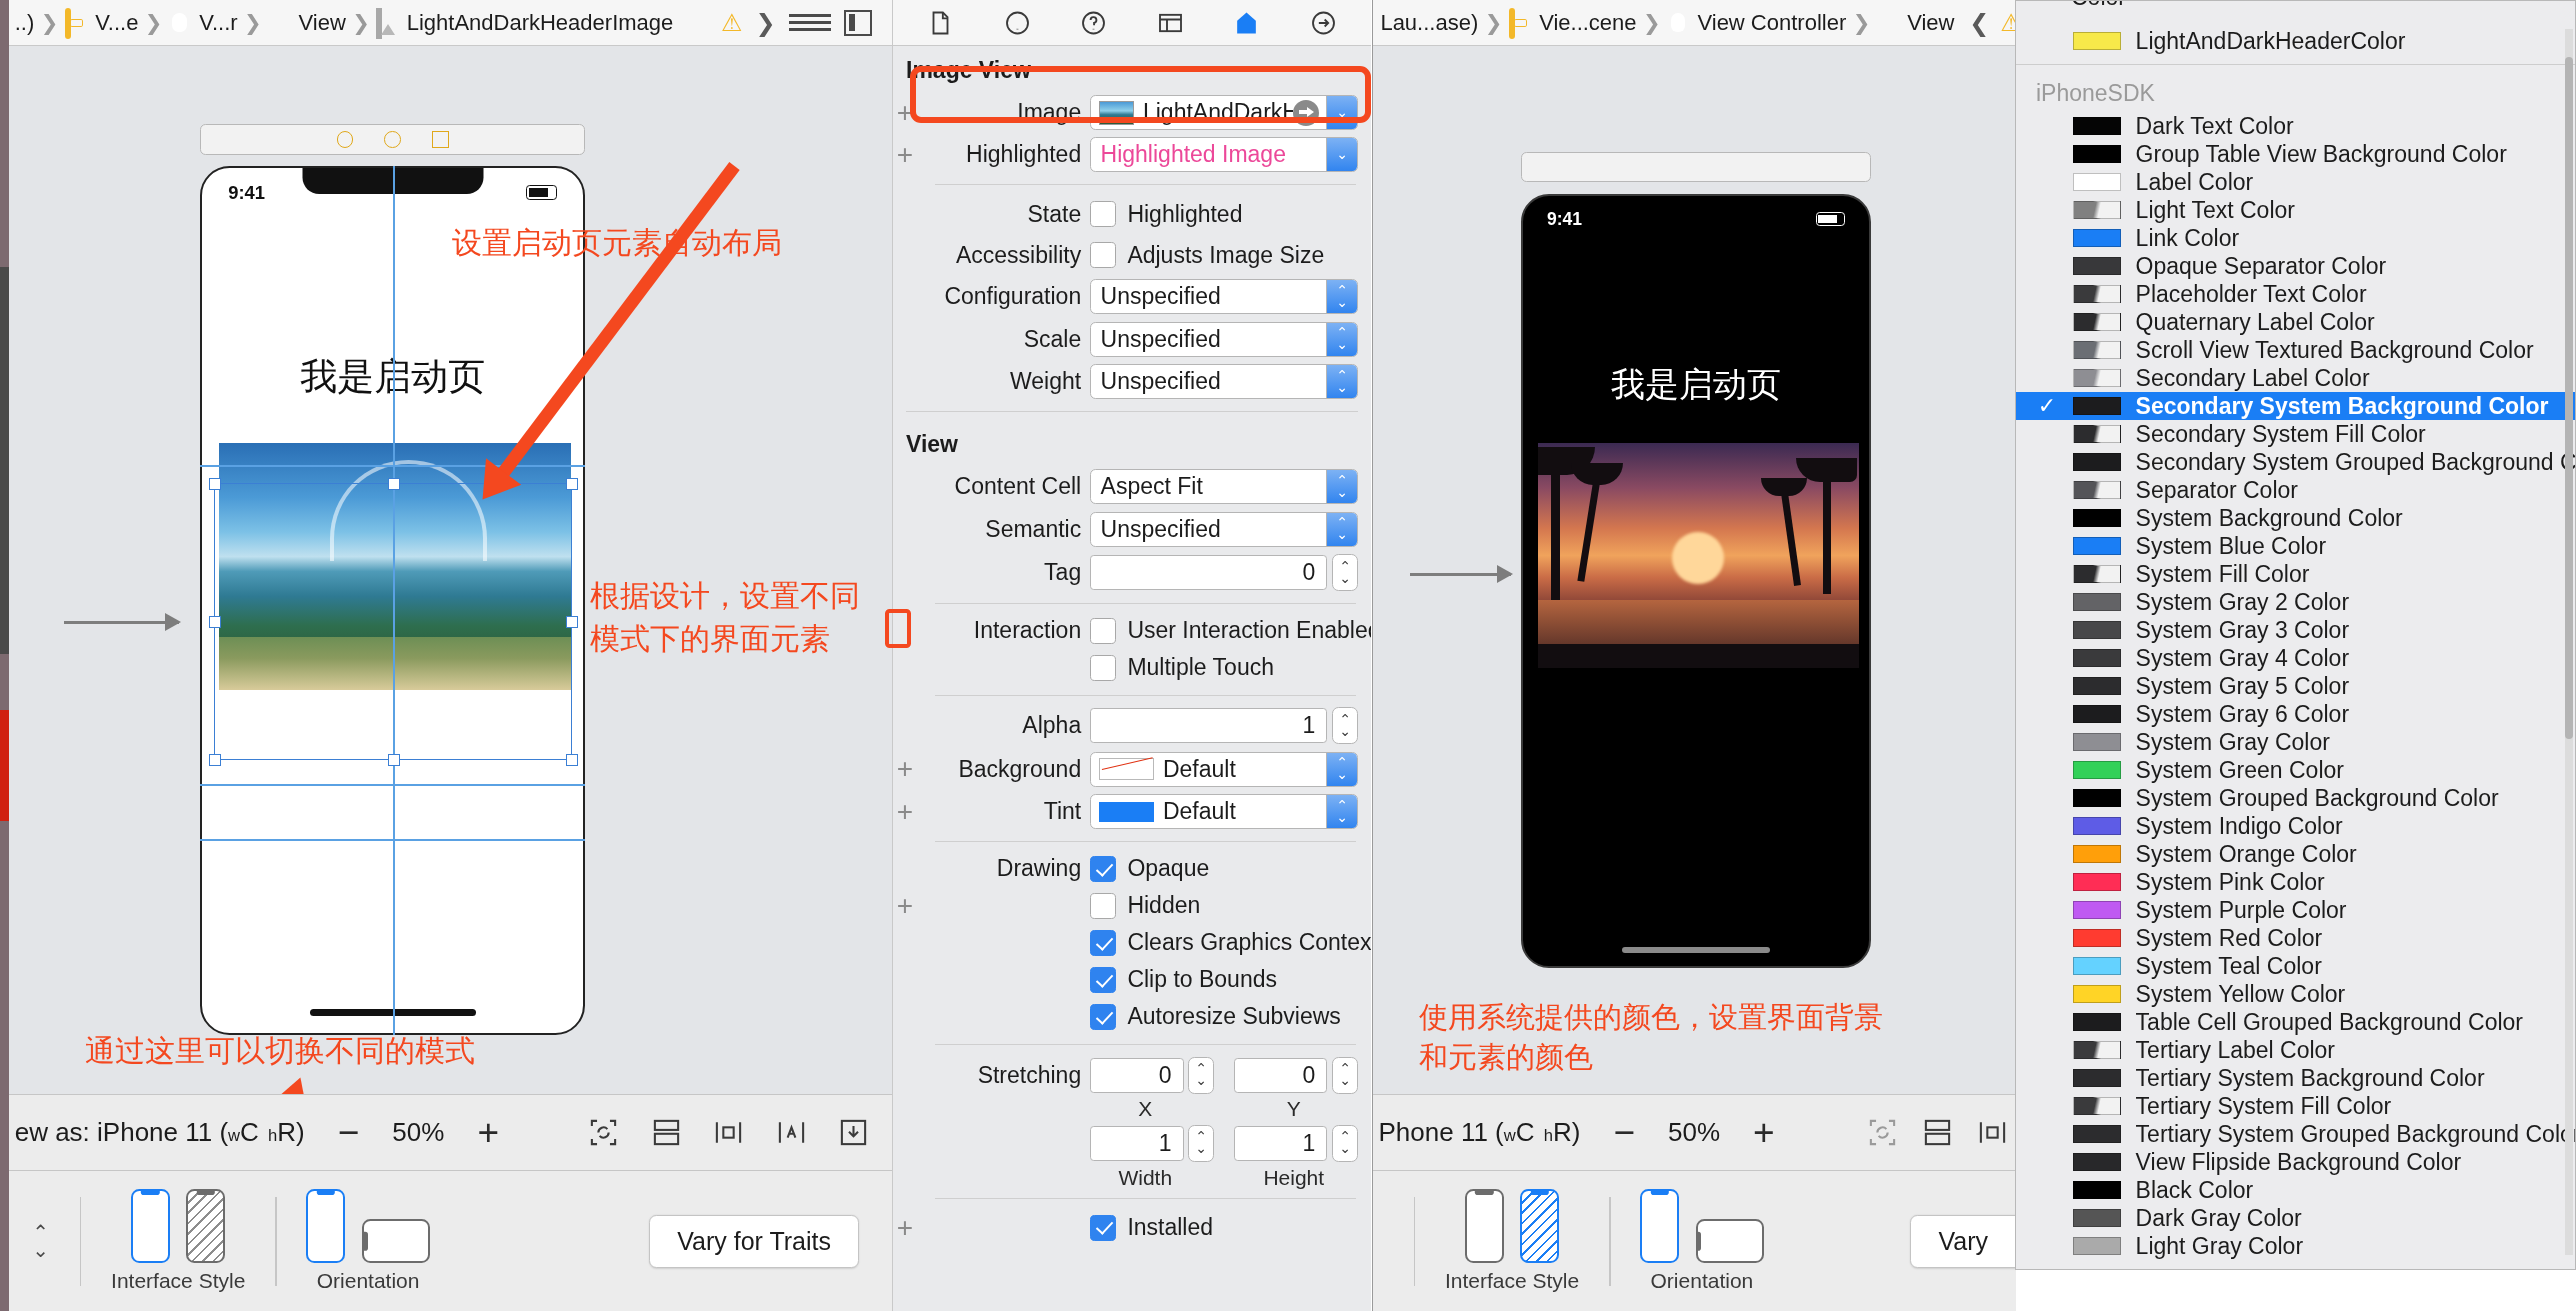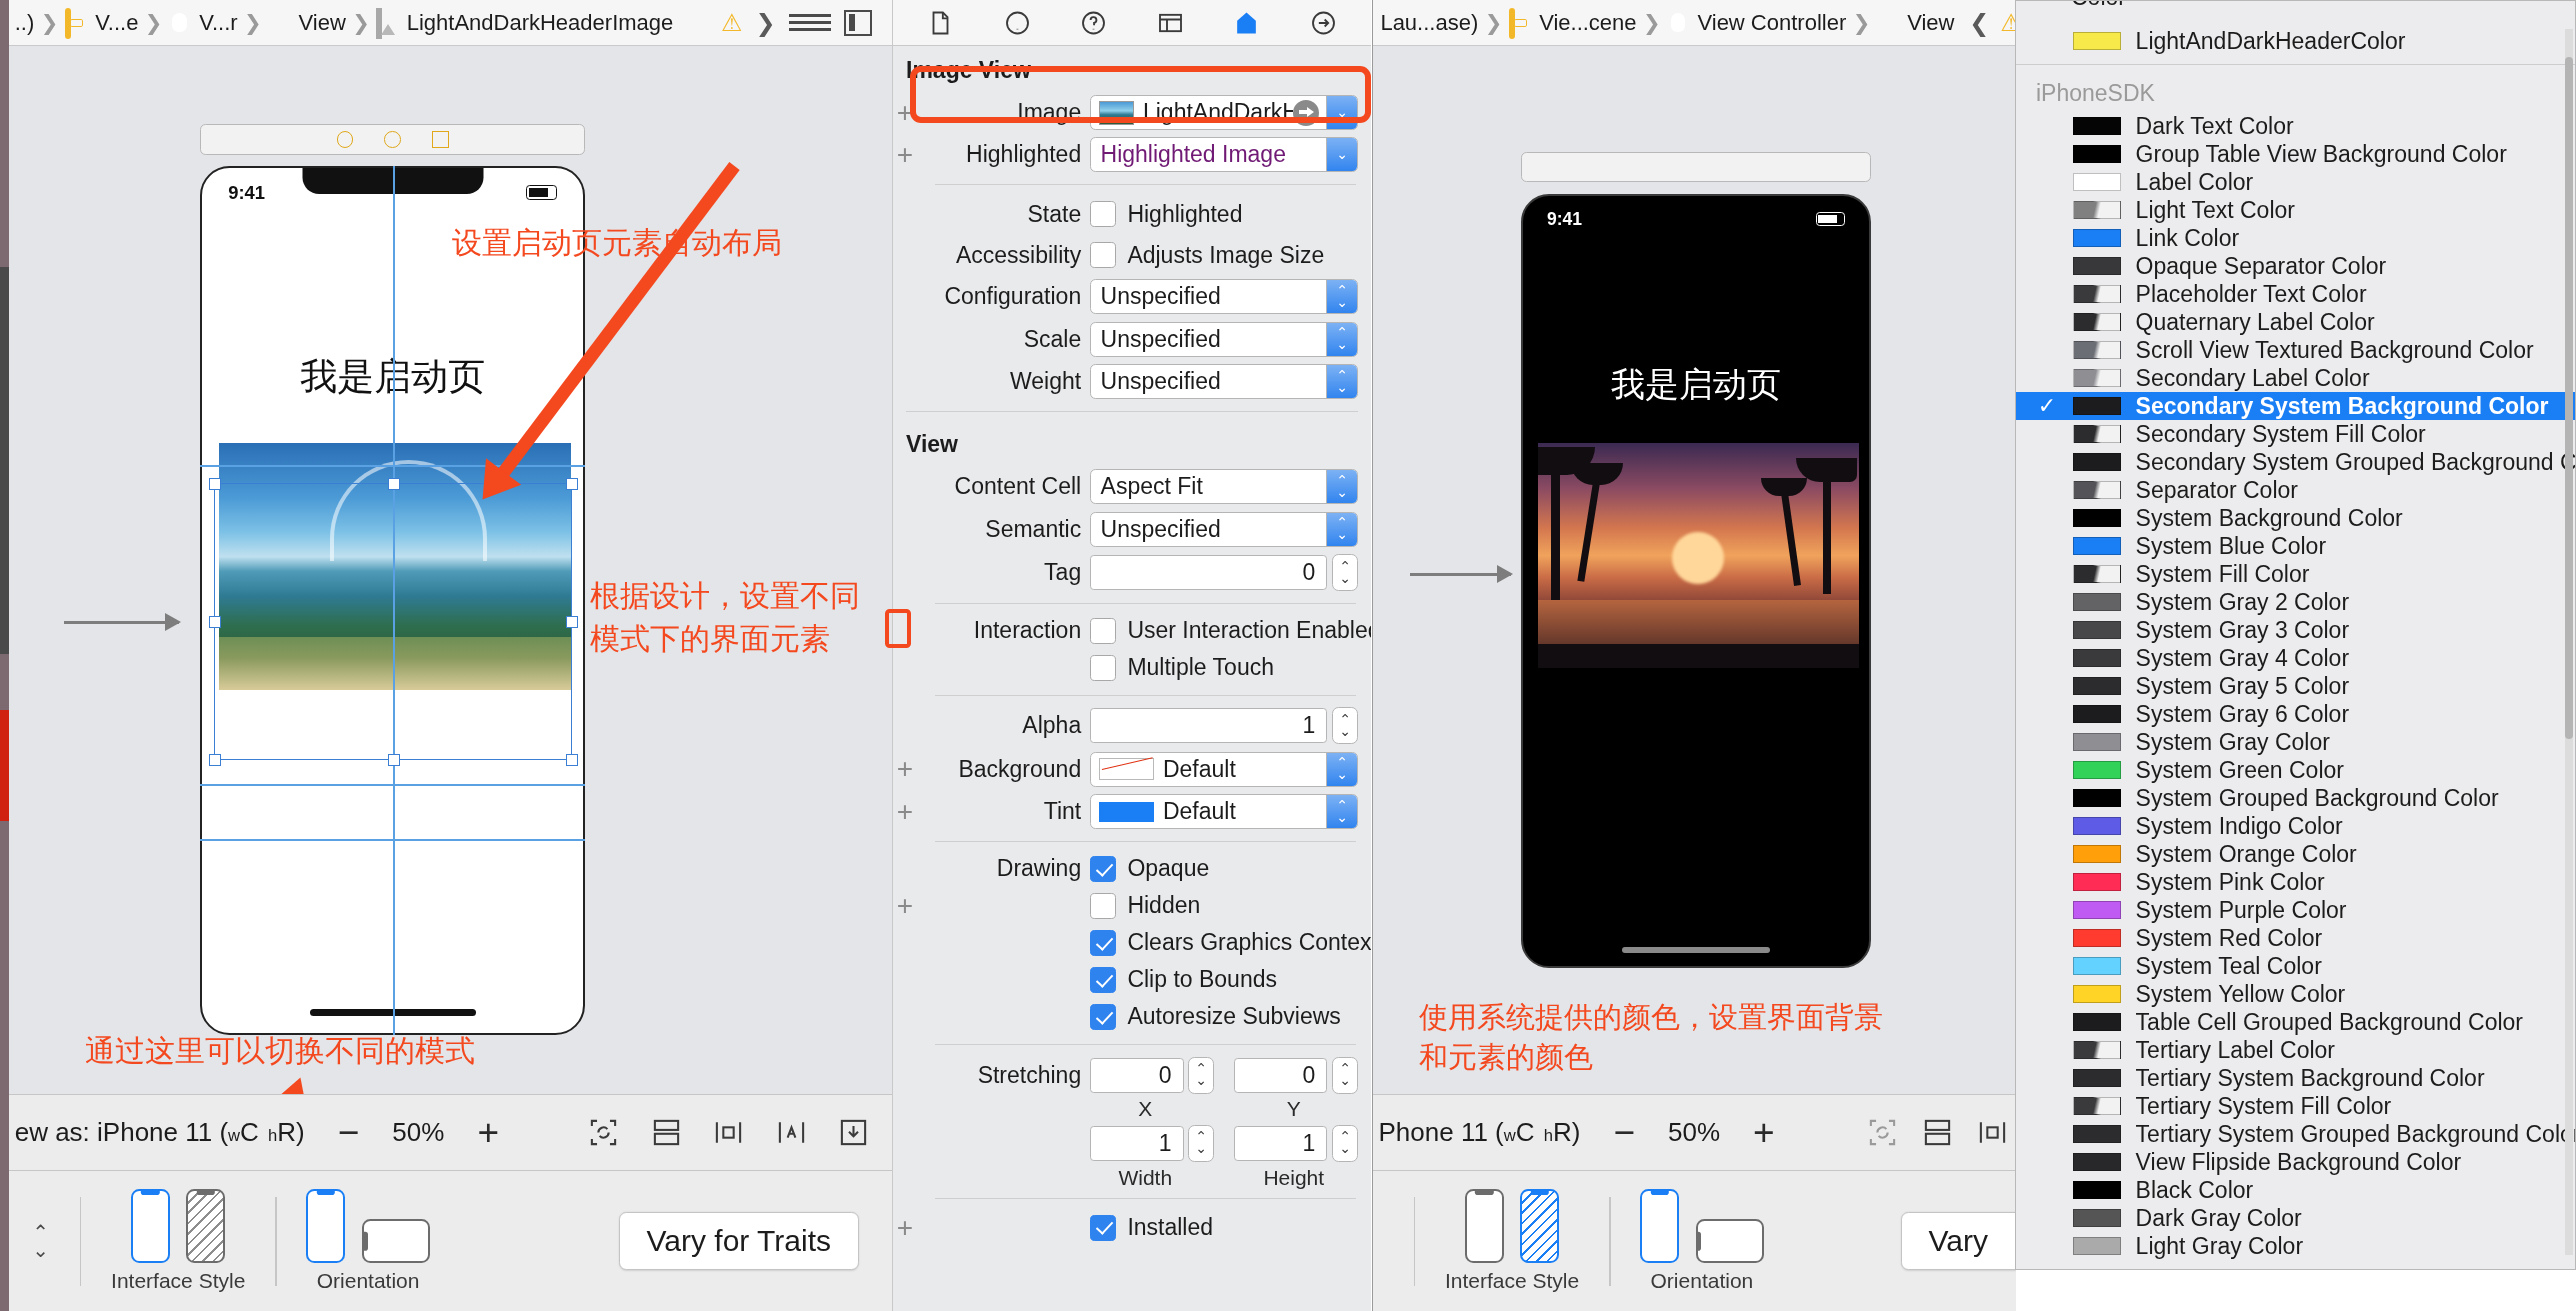--- a/index.html
+++ b/index.html
@@ -194,21 +194,21 @@
   .phone-ic.hatch{
     background: repeating-linear-gradient(135deg,#8d8d8d 0 1.8px,#fff 1.8px 7.4px);
   }
   .phone-ic.hatch.blue{
     background: repeating-linear-gradient(135deg,#1a7ef5 0 1.8px,#fff 1.8px 7.4px);
   }
   .land-ic{width:68px;height:44px;border:2.8px solid #6c6c6c;border-radius:8.3px;background:#fff;position:relative;}
   .land-ic .nch{position:absolute;left:-0.9px;top:50%;transform:translateY(-50%);width:4.6px;height:18.4px;background:#6c6c6c;border-radius:0 2.8px 2.8px 0;}
   .vary-btn{
     margin-left:auto;margin-right:33px;background:#fff;border:0.9px solid #c4c4c4;border-radius:7.4px;
-    padding:11px 27px;font-size:30px;color:#1c1c1c;box-shadow:0 0.9px 1.8px rgba(0,0,0,.12);
+    padding:11px 27px;font-size:25px;color:#1c1c1c;box-shadow:0 0.9px 1.8px rgba(0,0,0,.12);
   }
 
   
   .inspector {
     position:absolute; left:892px; top:0; width:479px; height:1311px;
     background:#e9eaec; border-left:0.9px solid #c9c9c9; overflow:hidden;
   }
   .insp-topbar{
     height:46px;background:#f6f6f6;border-bottom:0.9px solid #c9c9c9;
     display:flex;align-items:center;justify-content:space-around;padding:0 9.2px;
@@ -224,21 +224,21 @@
     width:155px;text-align:right;font-size:23px;color:#1c1c1c;flex:none;white-space:nowrap;
   }
   .ctl{flex:1;display:flex;align-items:center;min-width:0;}
   .combo{
     flex:1;display:flex;align-items:center;height:35px;background:#fff;
     border:0.9px solid #b5b5b5;border-radius:5.5px;overflow:hidden;min-width:0;
   }
   .combo .cval{
     flex:1;padding:0 9.2px;font-size:23px;color:#1c1c1c;white-space:nowrap;overflow:hidden;
   }
-  .combo .cval.ph{color:#701a75;}
+  .combo .cval.ph{color:#ec4899;}
   .stepper-btn{
     width:31px;height:35px;flex:none;
     background:linear-gradient(#7fb3f4,#2f83ef);
     display:flex;flex-direction:column;align-items:center;justify-content:center;
     color:#fff;font-size:14px;line-height:.85;border-left:0.9px solid #b5b5b5;
   }
   .img-thumb{
     width:35px;height:24px;margin-left:7.4px;flex:none;
     background:linear-gradient(to bottom,#4b9ad6 0%,#8fd0ea 40%,#2f7a93 58%,#2c5a36 100%);
     border:0.9px solid #9a9a9a;

